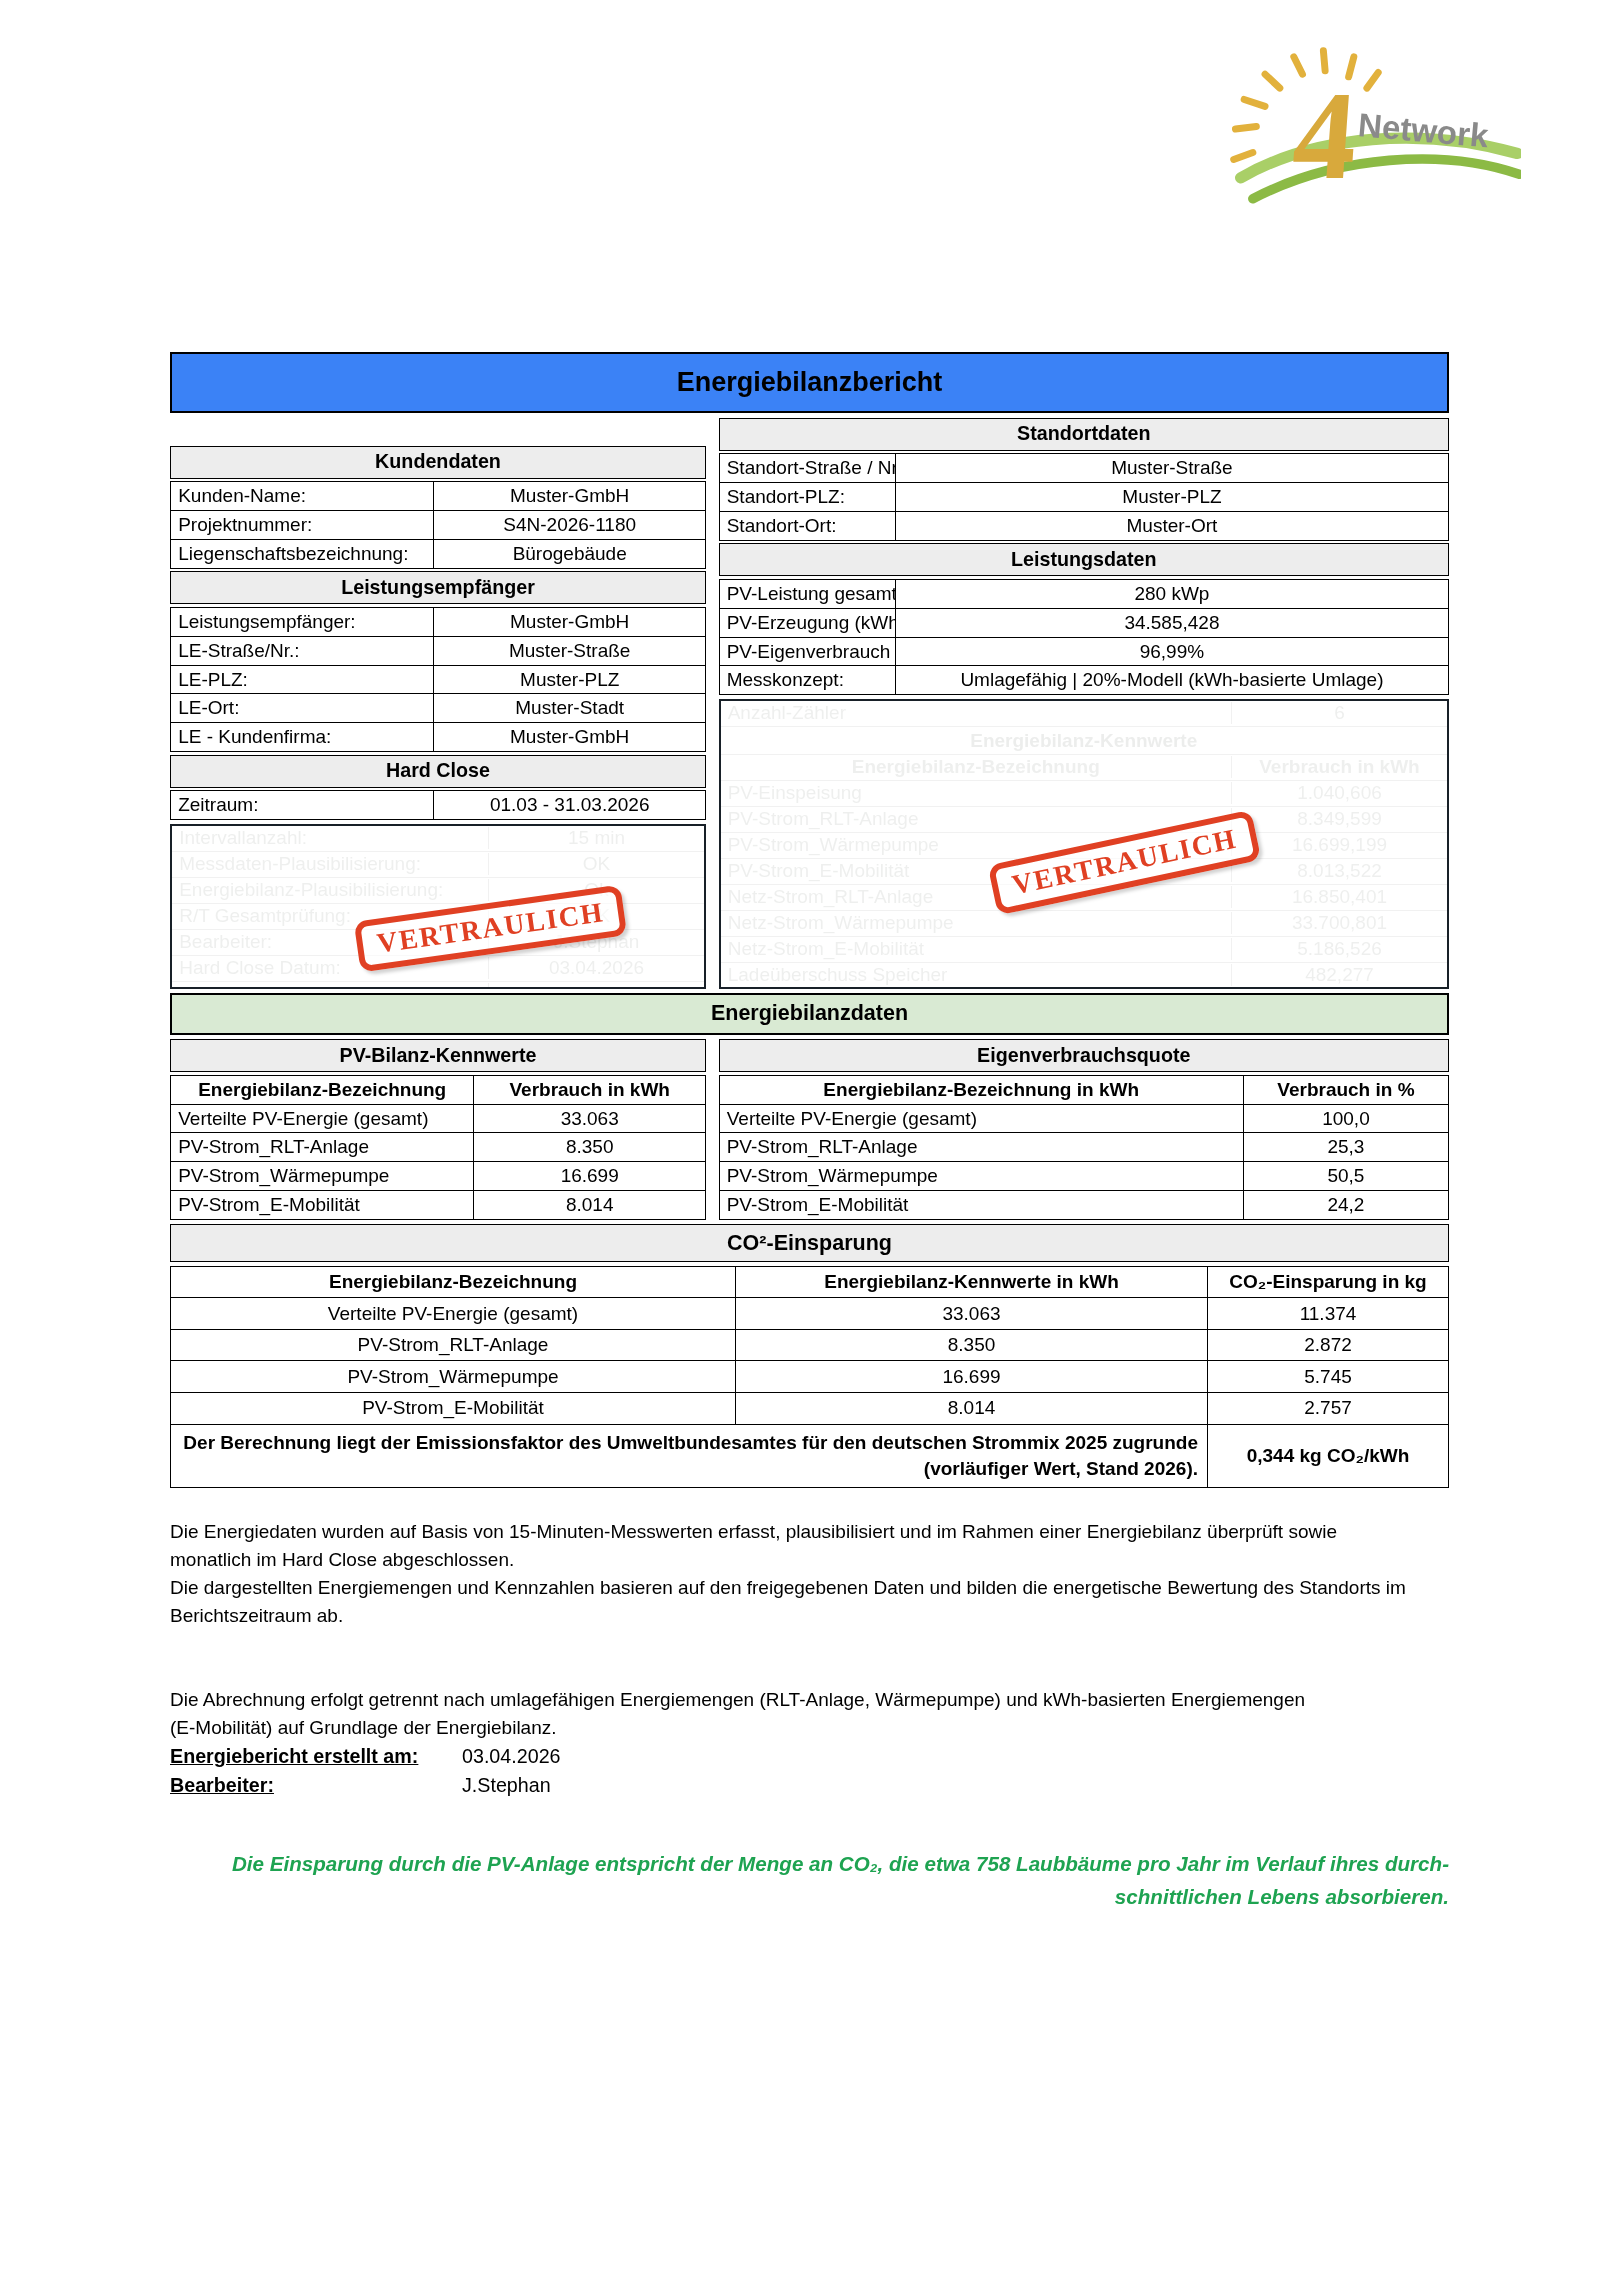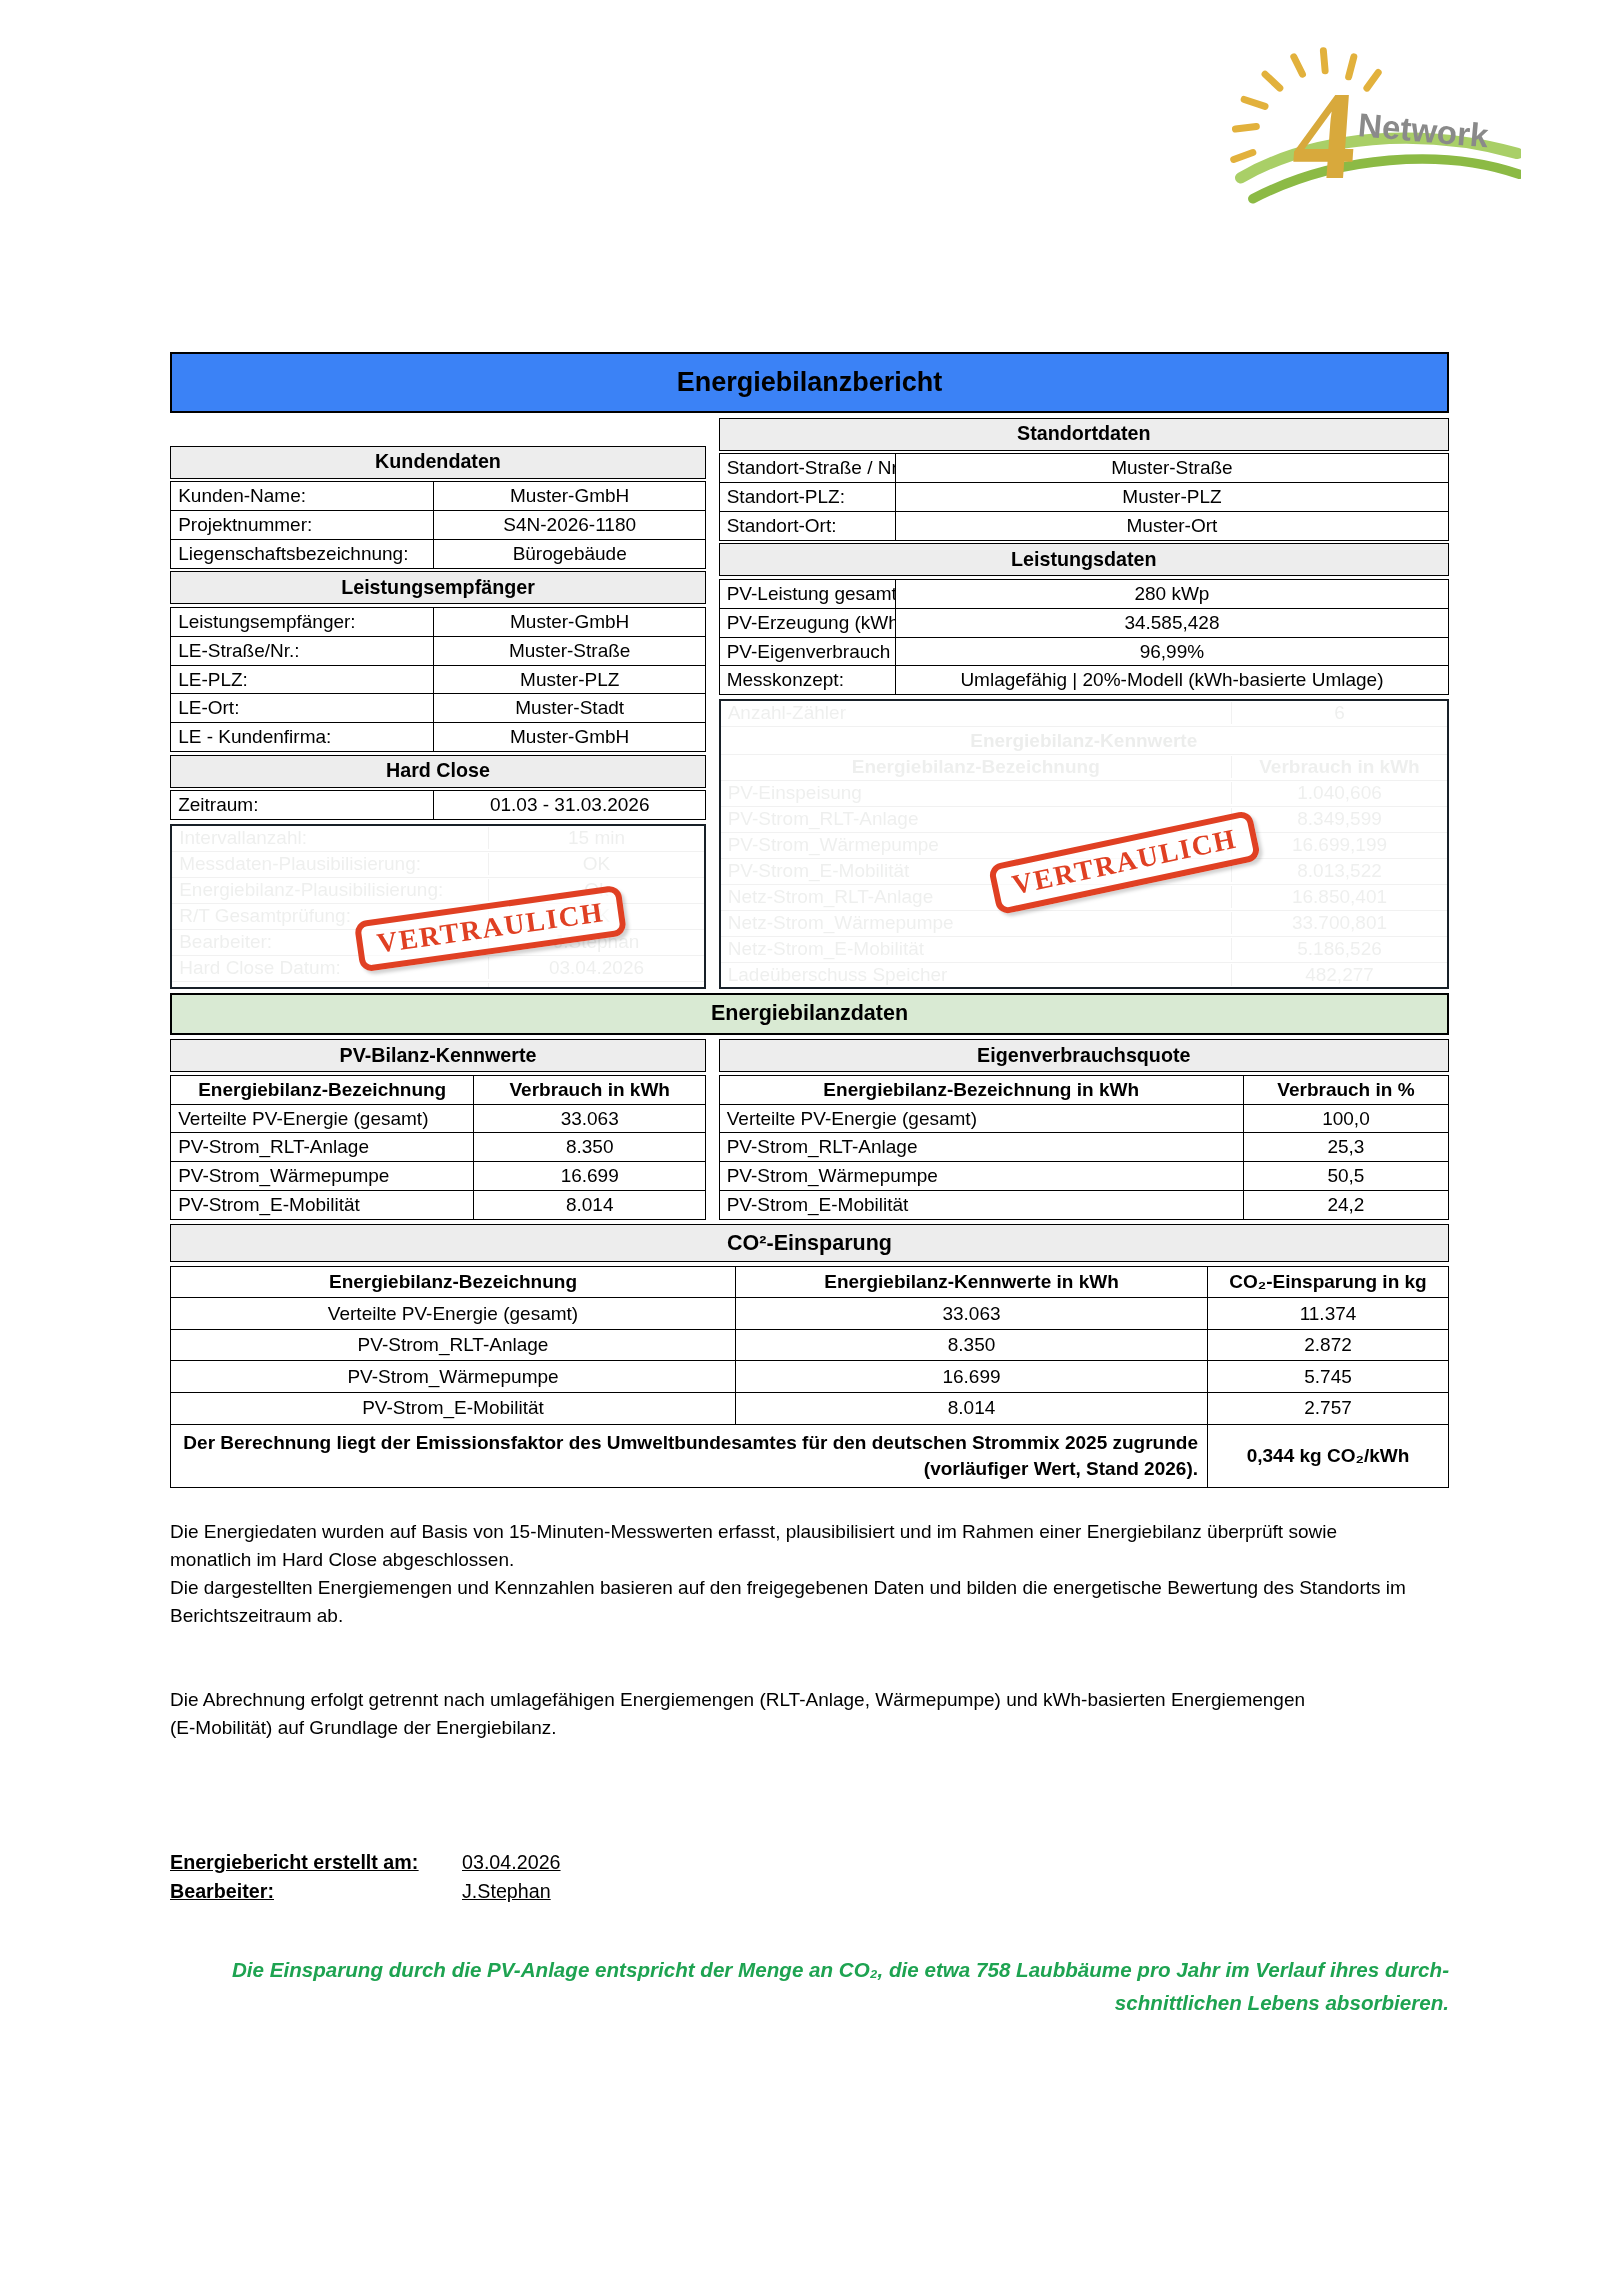--- a/index.html
+++ b/index.html
@@ -77,21 +77,21 @@
   table.co2 { border-collapse:collapse; width:100%; table-layout:fixed; font-size:19px; border:0.9px solid #000; }
   table.co2 td { border:1.8px solid #000; padding:1.8px 9px; height:27px; text-align:center; }
   table.co2 td.cc1 { width:546px; } table.co2 td.cc3 { width:222px; }
   table.co2 td.foot { text-align:right; font-weight:bold; height:auto; padding:5.4px 9px; font-size:19px; line-height:26px; }
   table.co2 td.factor { font-weight:bold; }
 
   
   .paras { margin-top:30px; font-size:19px; line-height:28px; }
   .para-gap { height:56px; }
 
-  .signature { margin-top:106px; font-size:19.7px; line-height:29px;text-decoration:underline; }
+  .signature { font-size:19.7px; line-height:29px; }
   .sig-row { display:flex; }
   .sig-label { width:292px; font-weight:bold; text-decoration:underline; }
 
   .green-note { margin-top:47px; color:#1ea351; font-weight:bold; font-style:italic; font-size:20.6px; line-height:33px;text-align:right; }
 </style>
 </head>
 <body>
 
 <div class="page">
 

